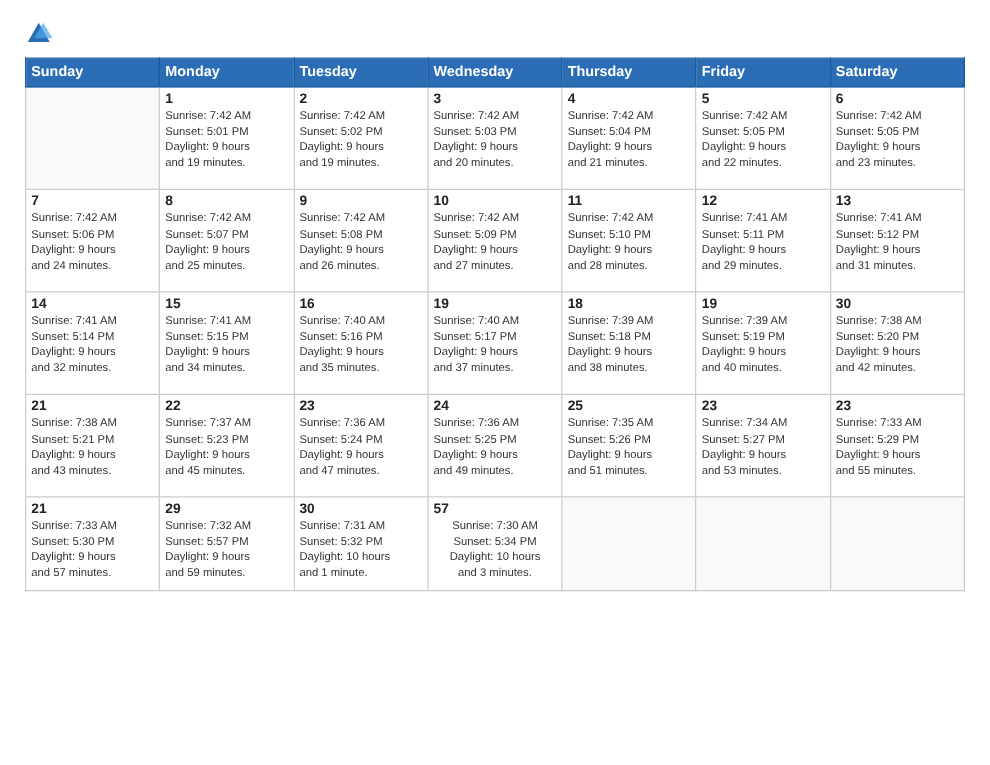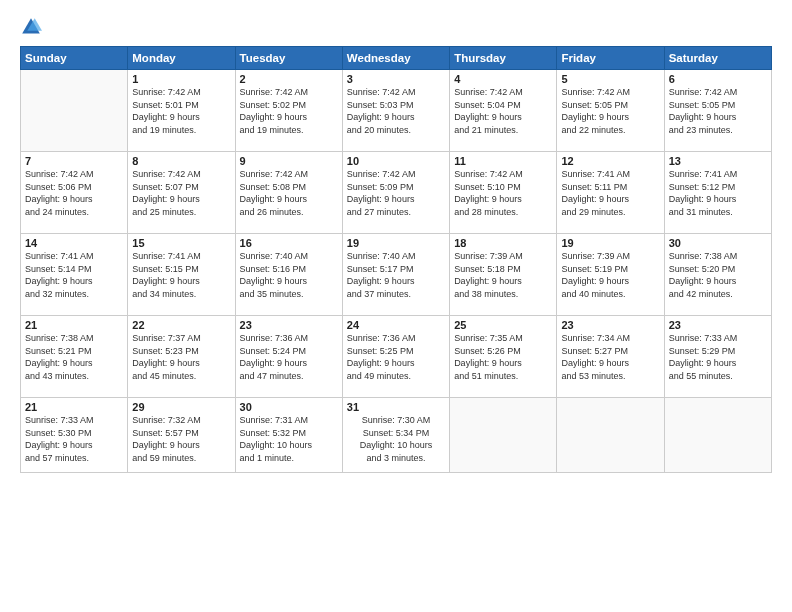--- a/index.html
+++ b/index.html
@@ -347,21 +347,21 @@
 and 59 minutes.</div>
           </td>
           <td>
             <span class="day-num">30</span>
             <div class="day-info" style="white-space: pre-line;">Sunrise: 7:31 AM
 Sunset: 5:32 PM
 Daylight: 10 hours
 and 1 minute.</div>
           </td>
           <td>
-            <span class="day-num">31</span>
+            <span class="day-num">57</span>
             <div class="day-info" style="white-space: pre-line; text-align: center;">Sunrise: 7:30 AM
 Sunset: 5:34 PM
 Daylight: 10 hours
 and 3 minutes.</div>
           </td>
           <td class="empty"></td>
           <td class="empty"></td>
           <td class="empty"></td>
         </tr>
       </tbody>

